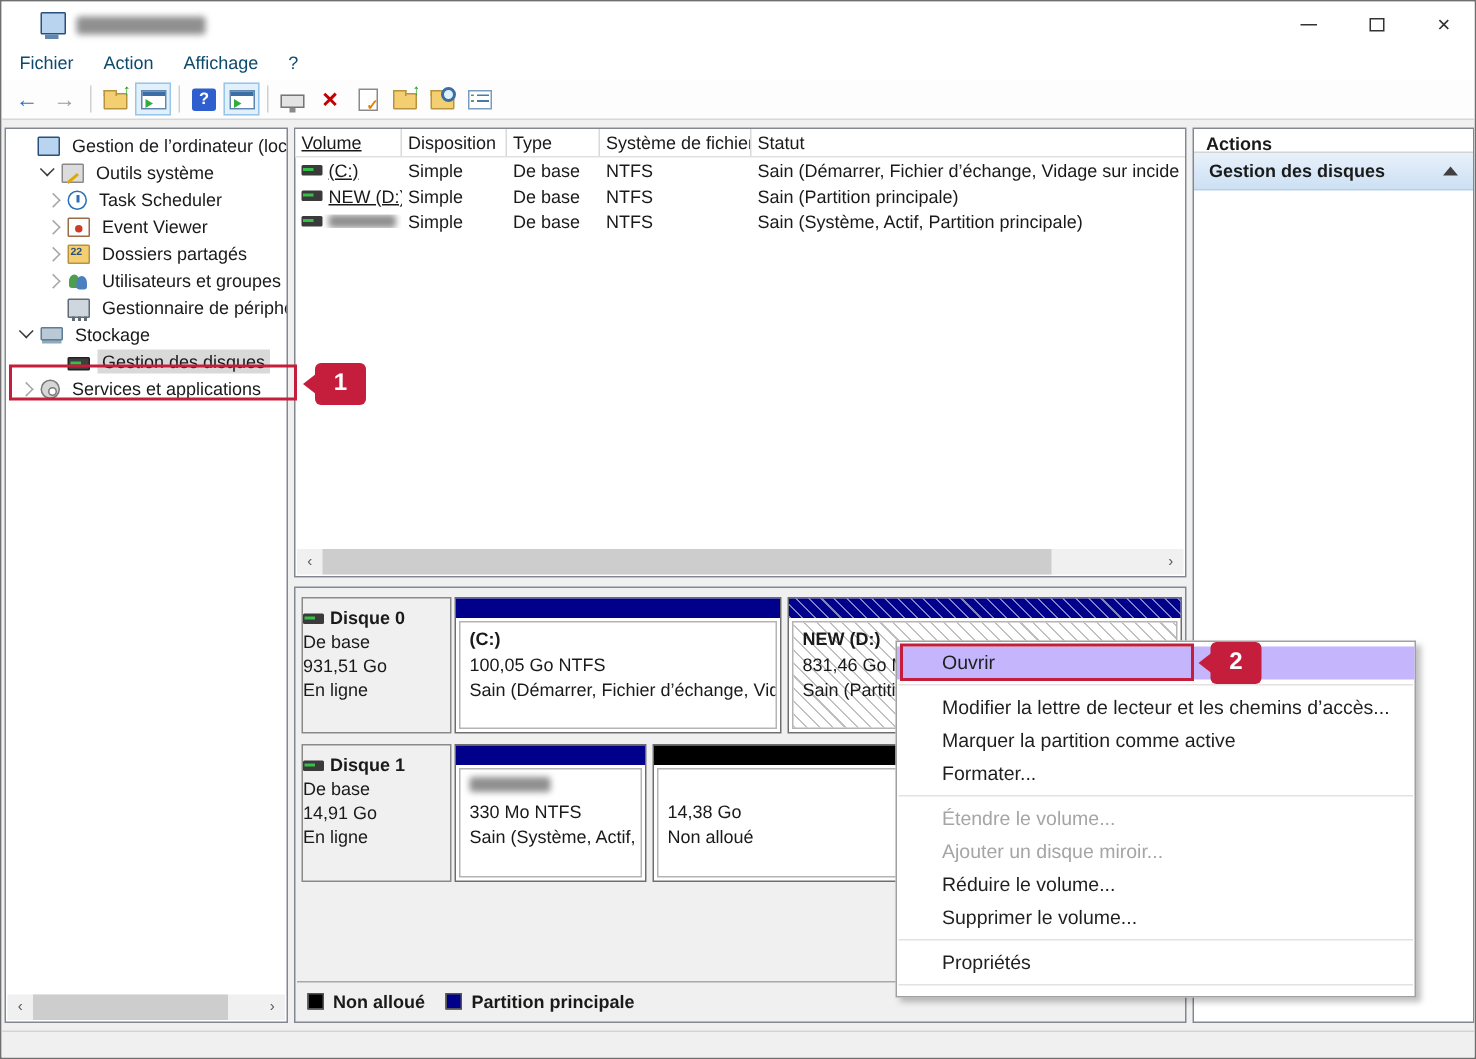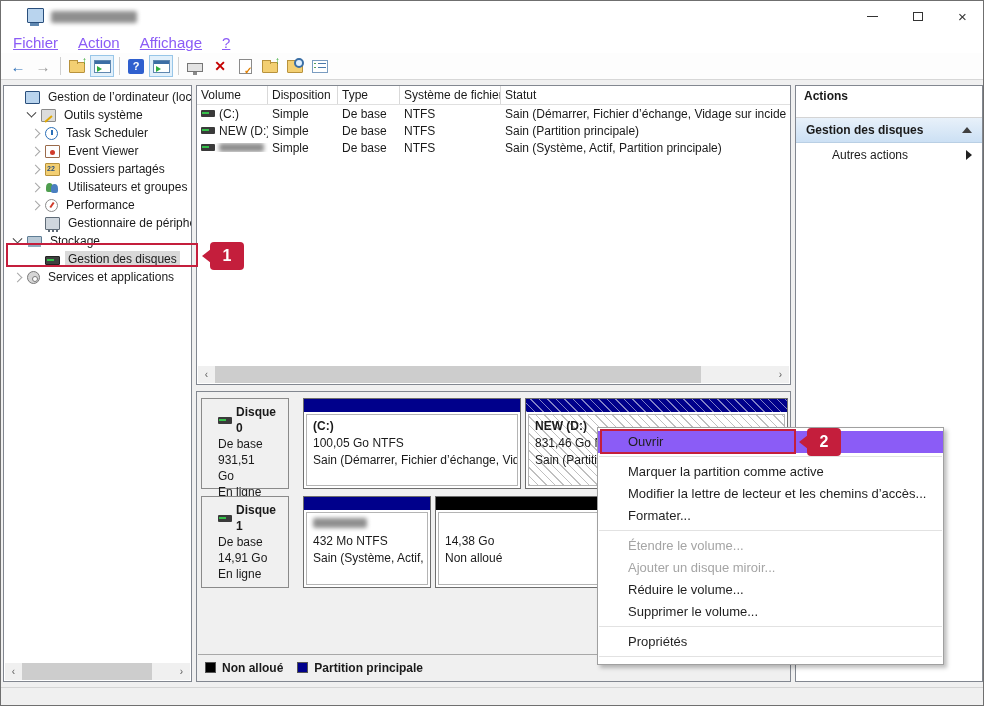--- a/index.html
+++ b/index.html
@@ -22,21 +22,21 @@
   .blur-blob { background:#8f8f8f; filter:blur(2px); border-radius:2px; }
   .title-blob { position:absolute; left:50px; top:10px; width:86px; height:12px; }
   .win-controls { position:absolute; right:0; top:0; height:30px; display:flex; }
   .win-btn { width:45px; height:30px; display:flex; align-items:center; justify-content:center; }
   .glyph-min { width:11px; height:1px; background:#333; }
   .glyph-max { width:10px; height:9px; border:1px solid #333; }
   .glyph-close { font-size:15px; color:#333; line-height:1; }
 
   
   .menubar { position:absolute; left:0; top:30px; width:984px; height:22px; background:#fff; display:flex; align-items:center; padding-left:2px; }
-  .menu-item { padding:3px 10px; font-size:15px; color:#8b5cf6;text-decoration:underline; }
+  .menu-item { padding:3px 10px; font-size:12px; color:#0c4a6e; }
 
   
   .toolbar { position:absolute; left:0; top:52px; width:984px; height:27px; background:#fdfdfd;
     border-bottom:1px solid #d7d7d7; display:flex; align-items:center; padding-left:5px; }
   .tb-btn { width:24px; height:22px; display:flex; align-items:center; justify-content:center; position:relative; margin-right:1px; }
   .tb-btn.toggled { background:#e2f0fb; border:1px solid #98c6e8; }
   .tb-sep { width:1px; height:18px; background:#d0d0d0; margin:0 4px; }
   .arrow-glyph { font-size:15px; font-weight:bold; line-height:1; }
   .arrow-back { color:#2d6fb8; }
   .arrow-fwd { color:#9a9a9a; }
@@ -105,43 +105,43 @@
   .hscroll { position:absolute; left:1px; right:1px; bottom:1px; height:17px; background:#f0f0f0; display:flex; align-items:center; }
   .hs-arrow { width:17px; height:17px; color:#5a5a5a; font-size:10px; line-height:17px; text-align:center; flex:none; }
   .hs-track { flex:1; position:relative; height:17px; }
   .hs-thumb { position:absolute; top:0; height:17px; background:#cdcdcd; }
 
   
   .vt-header { display:flex; height:19px; border-bottom:1px solid #e0e0e0; background:#fff; }
   .vt-h { padding:2px 4px; border-right:1px solid #d9d9d9; white-space:nowrap; overflow:hidden; }
   .vt-row { display:flex; height:17px; align-items:center; }
   .vt-c { padding:0 4px; white-space:nowrap; overflow:hidden; flex:none; display:flex; align-items:center; gap:4px; }
-  .c-volume{ width:71px; } .c-disp{ width:70px; } .c-type{ width:62px; } .c-fs{ width:101px; } .c-statut{ width:285px; }
+  .c-volume{ width:71px;text-decoration:underline; } .c-disp{ width:70px; } .c-type{ width:62px; } .c-fs{ width:101px; } .c-statut{ width:285px; }
   .hdd-ico { width:14px; height:7px; background:#3a3a3a; border-radius:1px; position:relative; flex:none; }
   .hdd-ico::after { content:""; position:absolute; left:1px; top:2px; width:7px; height:2px; background:#35c04a; }
   .vol-blob { width:46px; height:9px; }
 
   
   .disk-row { position:absolute; left:4px; width:587px; }
-  .disk-label { position:absolute; left:0; top:0; width:88px; height:100%; background:#f0f0f0; border:1px solid #8a8a8a; padding:5px 16px; line-height:16px; }
+  .disk-label { position:absolute; left:0; top:0; width:100px; height:100%; background:#f0f0f0; border:1px solid #8a8a8a; padding:5px 0; line-height:16px; }
   .disk-name { font-weight:bold; display:flex; align-items:center; gap:4px; }
   .part { position:absolute; top:0; height:100%; border:1px solid #6e6e6e; background:#fff; }
   .part-strip { height:13px; width:100%; }
   .part-body { position:absolute; left:2px; right:2px; top:15px; bottom:2px; background:#fff; border:1px solid #b4b4b4; padding:3px 6px; line-height:17px; overflow:hidden; white-space:nowrap; }
   .part-title { font-weight:bold; }
   .part.selected .part-body { background:
     repeating-linear-gradient(45deg, rgba(140,140,140,.55) 0 1px, transparent 1px 6px), #fff; }
   .part.selected .part-strip { background-image:
     repeating-linear-gradient(45deg, rgba(255,255,255,.5) 0 1px, transparent 1px 6px); }
   .legend-bar { position:absolute; left:1px; right:1px; bottom:1px; height:26px; border-top:1px solid #a8a8a8; display:flex; align-items:center; gap:14px; padding-left:7px; background:#f0f0f0; }
   .legend-item { display:flex; align-items:center; gap:6px; font-weight:bold; }
   .legend-sq { width:11px; height:11px; border:1px solid #555; }
 
   
-  .ap-title { height:32px; padding:3px 8px; font-weight:bold; border-bottom:1px solid #d4d4d4; }
+  .ap-title { height:16px; padding:3px 8px; font-weight:bold; border-bottom:1px solid #d4d4d4; }
   .ap-section { height:25px; display:flex; align-items:center; justify-content:space-between; padding:0 10px;
     background:linear-gradient(#e8f1fa, #cce0f4); border-bottom:1px solid #b9cfe4; font-weight:bold; color:#1a1a1a; }
   .ap-chev-up { width:0; height:0; border-left:5px solid transparent; border-right:5px solid transparent; border-bottom:6px solid #404040; }
   .ap-item { height:24px; display:flex; align-items:center; justify-content:space-between; padding:0 10px 0 36px; }
   .ap-arrow { width:0; height:0; border-top:5px solid transparent; border-bottom:5px solid transparent; border-left:6px solid #202020; }
 
   
   .ctx-menu { position:absolute; left:596px; top:426px; width:347px; background:#fff;
     border:1px solid #a0a0a0; box-shadow:3px 3px 4px rgba(0,0,0,.25); z-index:40; padding:3px 0; }
   .ctx-item { height:22px; line-height:22px; padding-left:30px; font-size:13px; color:#1f1f1f; white-space:nowrap; }
@@ -249,25 +249,20 @@
       </div>
       <div class="tree-row" style="padding-left:28px;">
         <span class="chev collapsed"></span>
           <span class="tico tico-shared"></span>
         <span class="lbl">Dossiers partagés</span>
       </div>
       <div class="tree-row" style="padding-left:28px;">
         <span class="chev collapsed"></span>
           <span class="tico tico-users"></span>
         <span class="lbl">Utilisateurs et groupes l</span>
-      </div>
-      <div class="tree-row" style="padding-left:28px;">
-        <span class="chev collapsed"></span>
-          <span class="tico tico-gauge"></span>
-        <span class="lbl">Performance</span>
       </div>
       <div class="tree-row" style="padding-left:28px;">
         <span class="chev none"></span>
           <span class="tico tico-device"></span>
         <span class="lbl">Gestionnaire de périphé</span>
       </div>
       <div class="tree-row" style="padding-left:10px;align-items:center;">
         <span class="chev expanded"></span>
           <span class="tico tico-storage"></span>
         <span class="lbl">Stockage</span>
@@ -376,21 +371,21 @@
             <span>Disque 1</span>
           </div>
         <div>De base</div>
         <div>14,91 Go</div>
         <div>En ligne</div>
       </div>
       <div class="part" style="left:102px; width:128px;">
         <div class="part-strip" style="background-color: rgb(0, 0, 139);"></div>
         <div class="part-body">
           <div class="part-title"><span class="blur-blob" style="display:inline-block; width:54px; height:10px;"></span></div>
-          <div>432 Mo NTFS</div>
+          <div>330 Mo NTFS</div>
           <div>Sain (Système, Actif, Partition principale)</div>
         </div>
       </div>
       <div class="part" style="left:234px; width:353px;">
         <div class="part-strip" style="background-color: rgb(0, 0, 0);"></div>
         <div class="part-body">
           <div class="part-title">&nbsp;</div>
           <div>14,38 Go</div>
           <div>Non alloué</div>
         </div>
@@ -408,34 +403,30 @@
       </span>
     </div>
   </div>
 
   <div class="panel actions-panel">
     <div class="ap-title">Actions</div>
     <div class="ap-section">
       <span>Gestion des disques</span>
       <span class="ap-chev-up"></span>
     </div>
-    <div class="ap-item">
-      <span>Autres actions</span>
-      <span class="ap-arrow"></span>
-    </div>
   </div>
 </div>
 
 <div class="statusbar"></div>
 
 <div class="ctx-menu">
-  <div class="ctx-item" style="background-color: #8b5cf6;">Ouvrir</div>
+  <div class="ctx-item" style="background-color: #c4b5fd;">Ouvrir</div>
   <div class="ctx-sep"></div>
+  <div class="ctx-item">Modifier la lettre de lecteur et les chemins d’accès...</div>
   <div class="ctx-item">Marquer la partition comme active</div>
-  <div class="ctx-item">Modifier la lettre de lecteur et les chemins d’accès...</div>
   <div class="ctx-item">Formater...</div>
   <div class="ctx-sep"></div>
   <div class="ctx-item disabled">Étendre le volume...</div>
   <div class="ctx-item disabled">Ajouter un disque miroir...</div>
   <div class="ctx-item">Réduire le volume...</div>
   <div class="ctx-item">Supprimer le volume...</div>
   <div class="ctx-sep"></div>
   <div class="ctx-item">Propriétés</div>
   <div class="ctx-sep"></div>
 </div>

